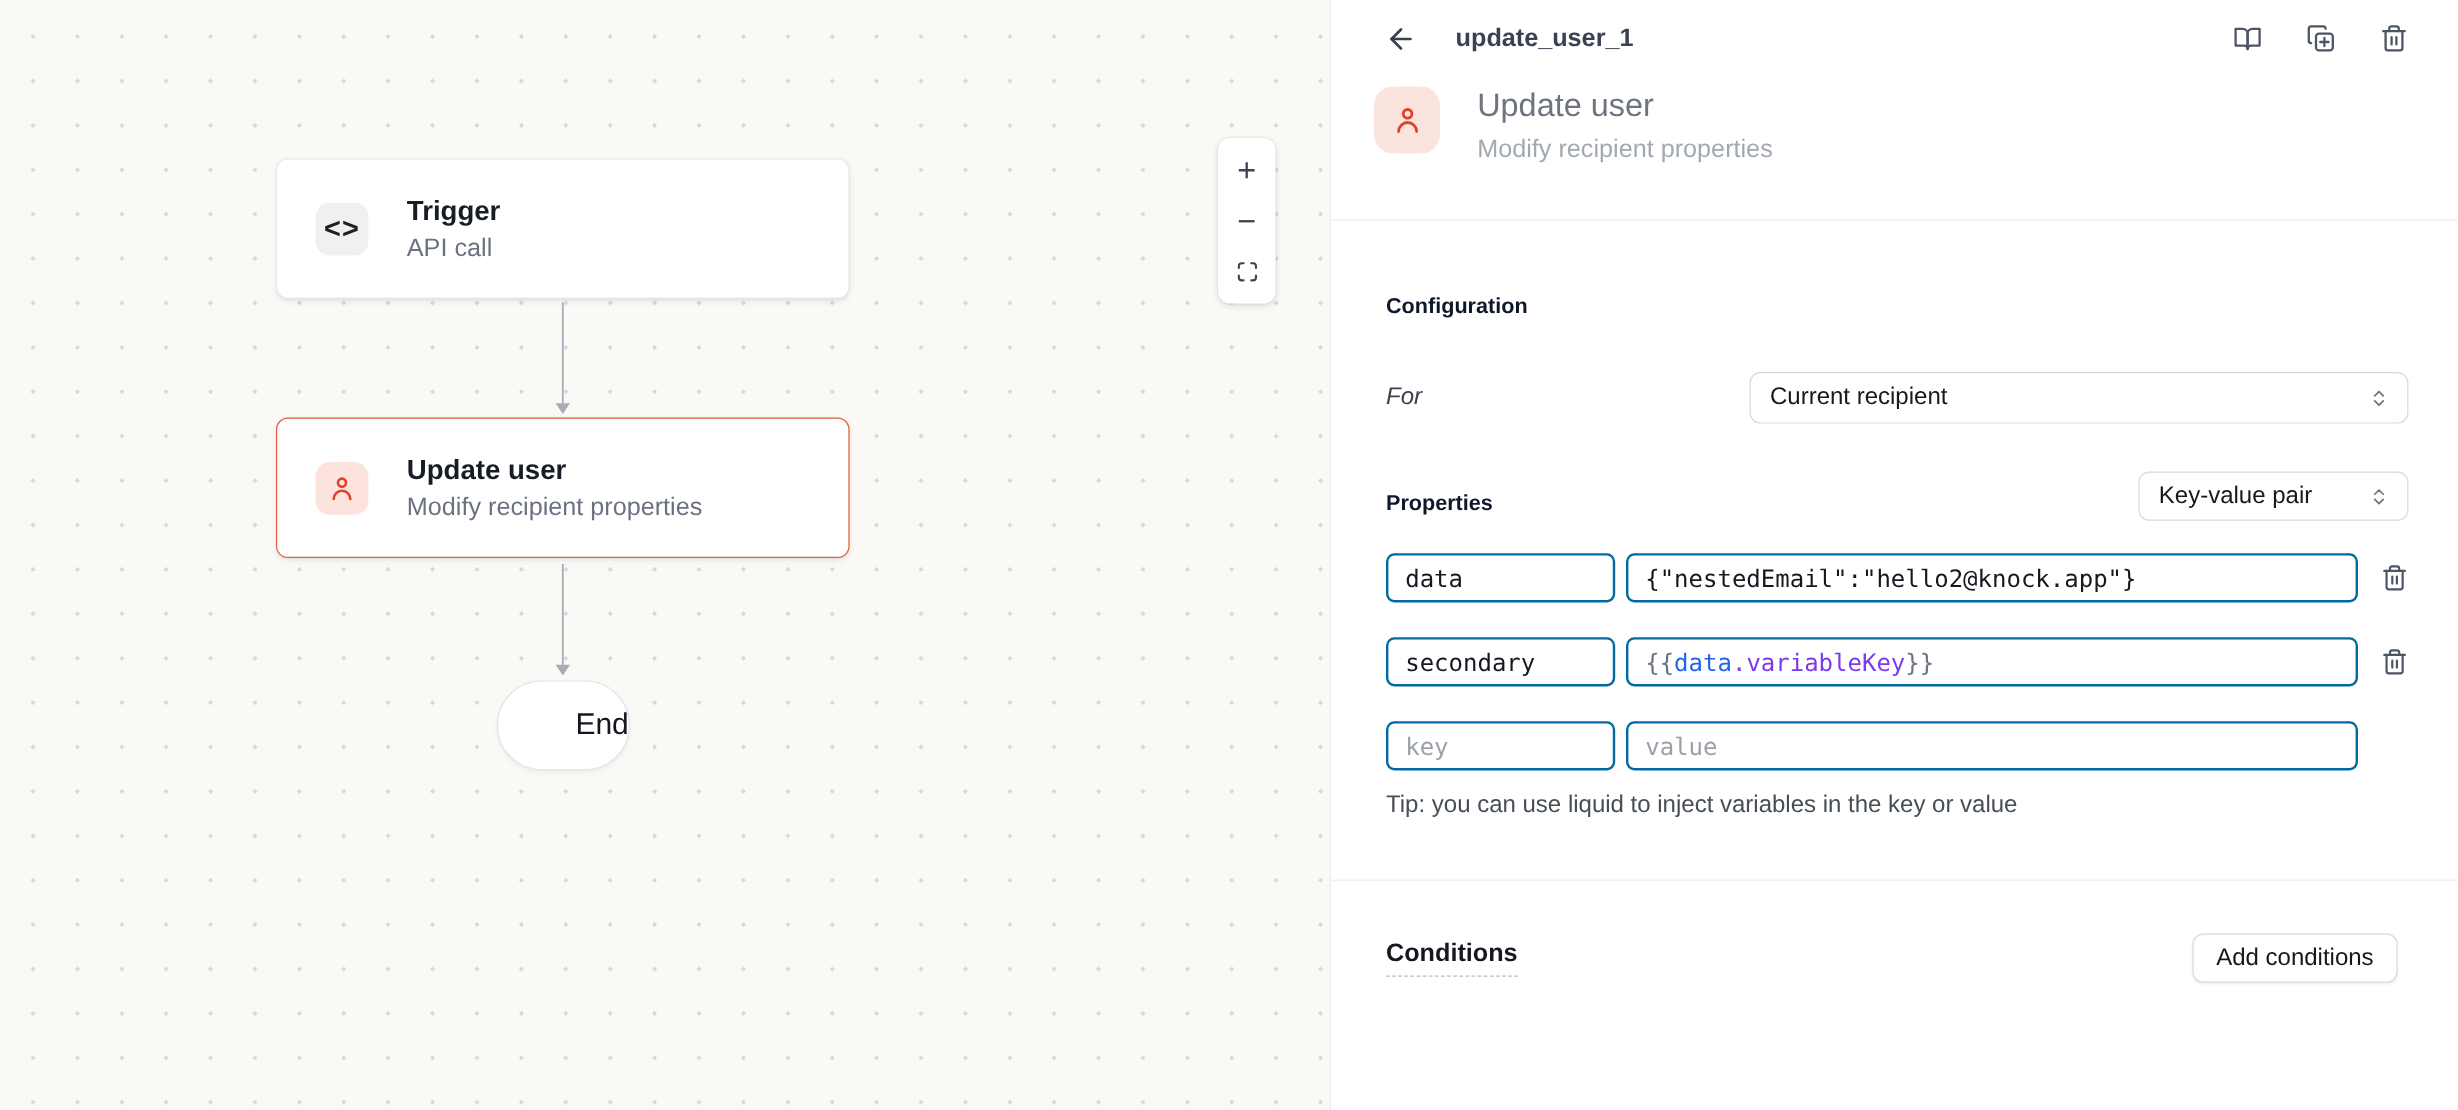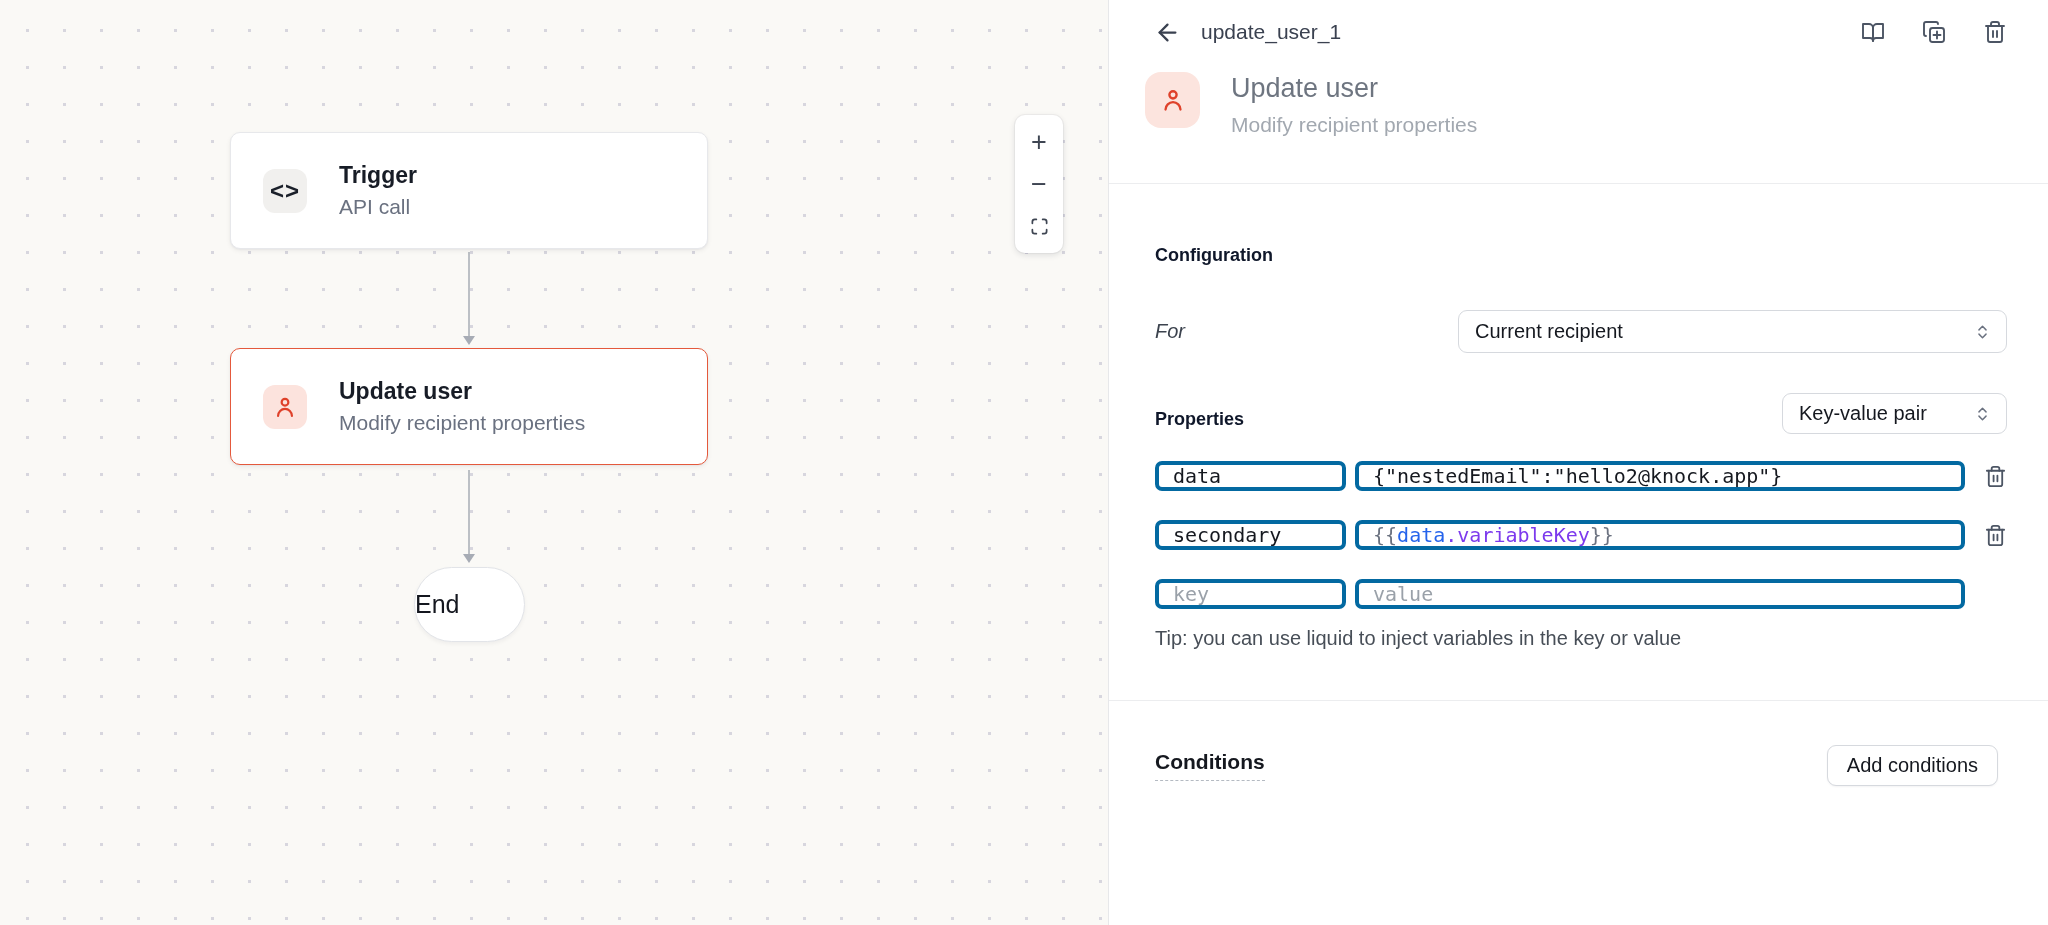--- a/index.html
+++ b/index.html
@@ -38,21 +38,21 @@
   }
   .node-icon.gray { background:#F1F0EE; }
   .node-icon.pink { background:#FCE3DD; }
   .code-glyph { font-size:24px; font-weight:700; color:#1A1F29; letter-spacing:1px; line-height:1; }
   .node-title { font-size:23px; font-weight:700; color:#171C26; }
   .node-sub { font-size:21px; color:#6A7180; margin-top:6px; }
 
   .end-pill {
     position:absolute; left:414px; top:567px; width:111px; height:75px;
     background:#fff; border:1px solid #E2E4E8; border-radius:38px;
-    display:flex; align-items:center; justify-content:flex-start;
+    display:flex; align-items:center; justify-content:flex-end;
     font-size:25px; font-weight:500; color:#14171F;
     box-shadow:0 2px 4px rgba(16,24,40,.05);
     cursor:pointer;
   }
 
   .zoom-panel {
     position:absolute; left:1015px; top:115px; width:48px; height:138px;
     background:#fff; border-radius:10px;
     box-shadow:0 2px 6px rgba(16,24,40,.12), 0 0 0 1px rgba(16,24,40,.04);
     display:flex; flex-direction:column; align-items:center; justify-content:space-between;
@@ -72,21 +72,21 @@
     border-left:1px solid #E7E8EA; flex:none;
     display:flex; flex-direction:column;
   }
   .panel-header {
     height:64px; flex:none;
     display:flex; align-items:center;
     padding:0 41px 0 45px;
   }
   .back-btn { background:none; border:none; cursor:pointer; display:flex; color:#3A4150; padding:0; }
   .back-btn svg { width:27px; height:27px; }
-  .panel-header-title { margin-left:20px; font-size:21px; font-weight:400; color:#3A4150; }
+  .panel-header-title { margin-left:32px; font-size:21px; font-weight:700; color:#3A4150; }
   .header-actions { margin-left:auto; display:flex; gap:37px; align-items:center; }
   .icon-btn { background:none; border:none; cursor:pointer; display:flex; color:#4C5564; padding:0; }
   .icon-btn svg { width:24px; height:24px; }
 
   .hero { display:flex; gap:31px; padding:8px 41px 0 36px; height:119px; flex:none; }
   .hero-icon {
     width:55px; height:56px; border-radius:16px; background:#FCE4DE;
     display:flex; align-items:center; justify-content:center; flex:none;
   }
   .hero-icon svg { width:28px; height:28px; color:#DF412A; }
@@ -108,21 +108,21 @@
     flex:1;
   }
   .select svg { width:17px; height:22px; color:#6B7280; flex:none; }
   .select.small { flex:none; width:225px; height:41px; }
 
   .props-row { display:flex; align-items:center; justify-content:space-between; margin-top:40px; }
 
   .kv-rows { margin-top:27px; display:flex; flex-direction:column; gap:29px; }
   .kv-row { display:flex; align-items:center; }
   .mono-input {
-    height:30px; border:4px solid #0369a1; border-radius:7px; background:#fff;
+    height:41px; border:2px solid #0369a1; border-radius:7px; background:#fff;
     padding:0 14px; font-family:"DejaVu Sans Mono","Liberation Mono",monospace;
     font-size:20px; color:#15181F; outline:none;
   }
   .mono-input::placeholder { color:#9AA1A9; }
   .kv-key { width:191px; flex:none; }
   .kv-value { width:610px; margin-left:9px; flex:none; }
   .value-liquid { display:flex; align-items:center; }
   .tok-brace { color:#6B7280; }
   .tok-obj { color:#2563EB; }
   .tok-dot { color:#7C3AED; }

